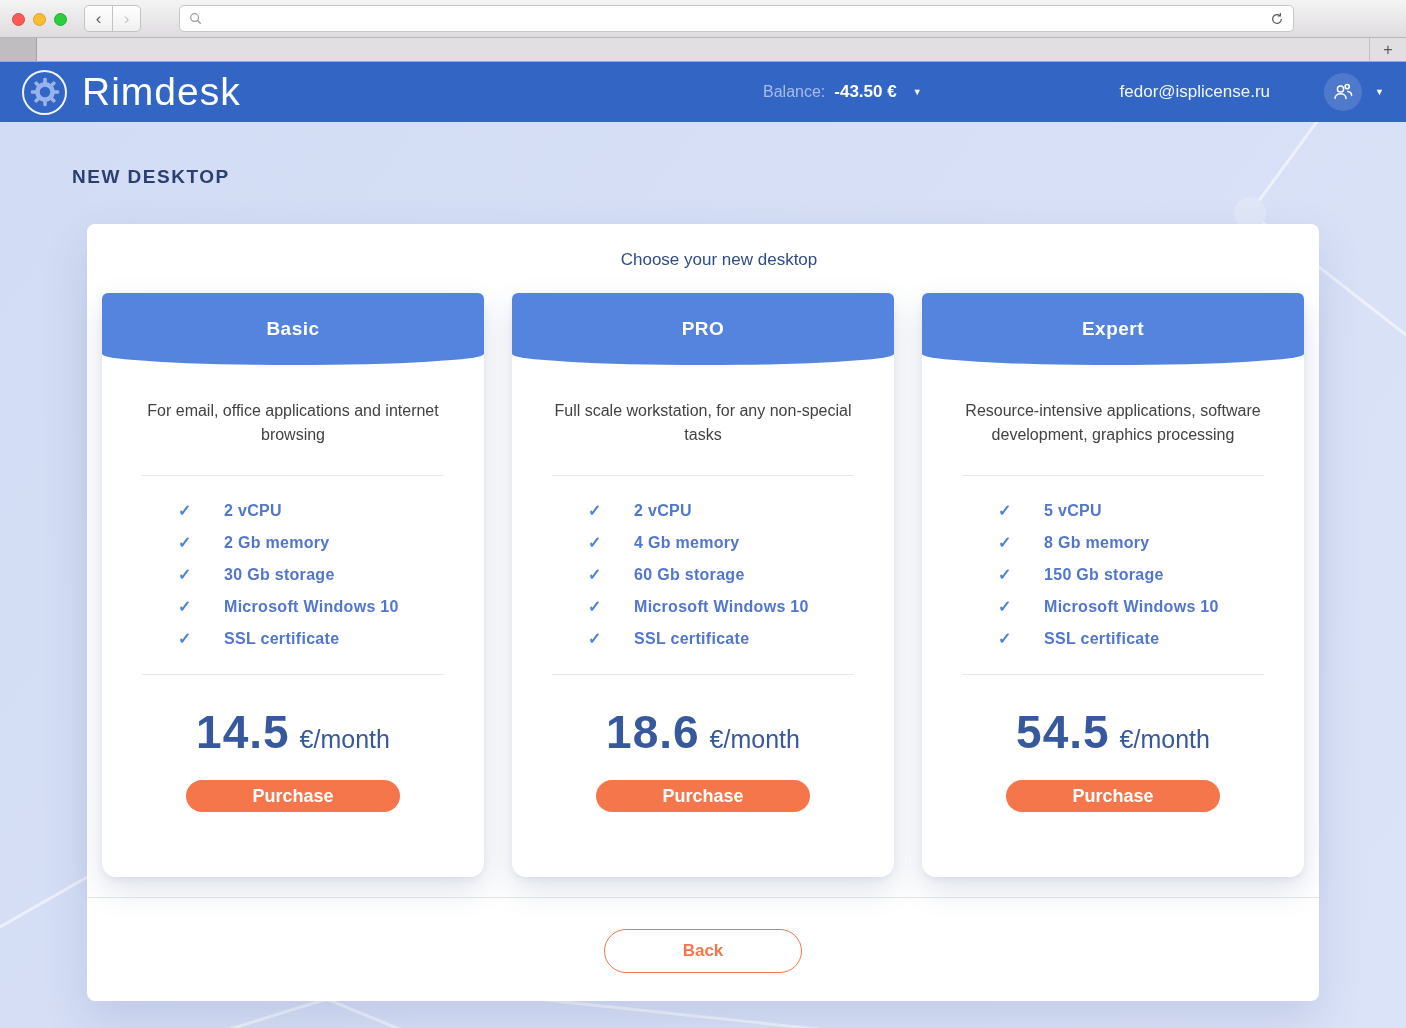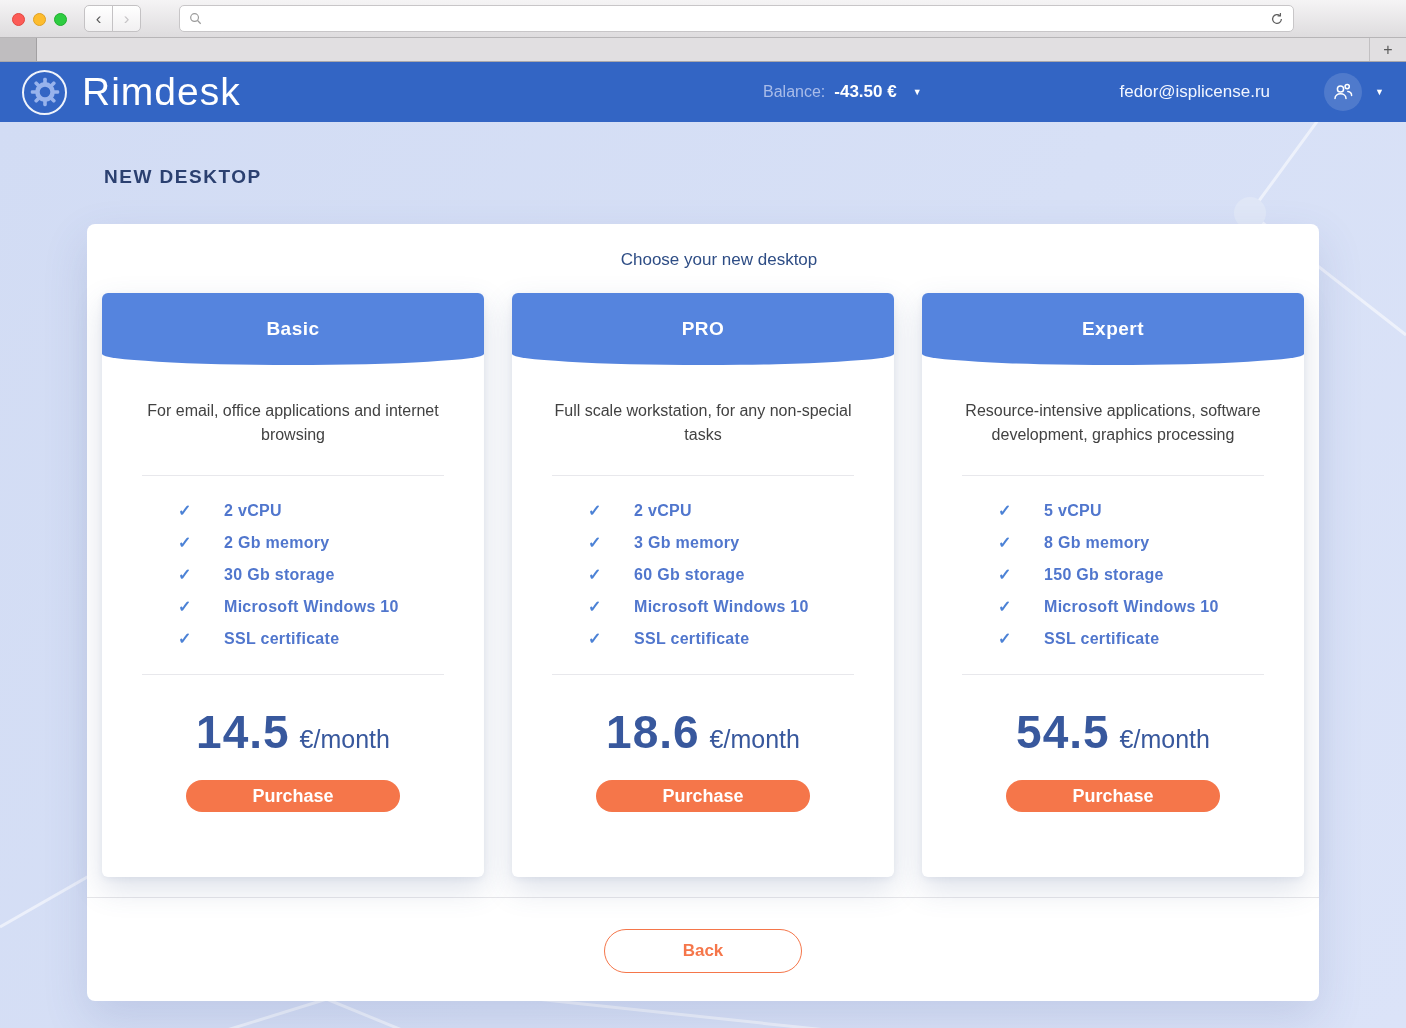--- a/index.html
+++ b/index.html
@@ -50,31 +50,31 @@
   .balance-value{ color:#fff; font-size:17px; font-weight:700; }
   .caret{ font-size:9px; color:#fff; margin-left:7px; align-self:center;}
   .user-email{ margin-left:198px; font-size:17px; color:#f2f6ff; }
   .avatar{ margin-left:54px; width:38px; height:38px; border-radius:50%;
     background:rgba(255,255,255,0.14); display:flex; align-items:center; justify-content:center; cursor:pointer;}
   .header-caret{ margin-left:13px; font-size:9px; cursor:pointer;}
 
   
   .page{ position:relative; height:906px; background:linear-gradient(125deg,#d2dcf4 0%, #d7e0f6 55%, #dbe3f8 100%); overflow:hidden; }
   .bg-decor{ position:absolute; left:0; top:0; pointer-events:none; }
-  .page-title{ position:relative; z-index:1; margin:44px 0 0 104px; font-size:19px; font-weight:700;
+  .page-title{ position:relative; z-index:1; margin:44px 0 0 72px; font-size:19px; font-weight:700;
     letter-spacing:1.5px; color:#2b4070; }
   .panel{
     position:relative; z-index:1; width:1232px; margin:36px auto 0; background:#fff;
     border-radius:8px; box-shadow:0 18px 45px rgba(70,90,150,0.16);
     padding-top:26px;
   }
   .panel-heading{ text-align:center; font-size:17px; color:#2e4d85;padding-left:32px; }
   .cards{ display:flex; justify-content:center; gap:28px; margin-top:23px; }
   .card{
-    width:382px; min-height:584px; background:#fff; border-radius:6px;
+    width:382px; min-height:584px; background:#fff; border-radius:14px;
     box-shadow:0 12px 30px rgba(64,86,140,0.18), 0 2px 6px rgba(64,86,140,0.08);
     display:flex; flex-direction:column;
   }
   .card-header{
     height:72px; background:#5584de; color:#fff;
     display:flex; align-items:center; justify-content:center;
     font-size:19px; font-weight:700; letter-spacing:0.5px;
     border-radius:6px 6px 50% 50% / 6px 6px 11px 11px;
   }
   .card-desc{ margin:34px 34px 0; min-height:56px; text-align:center; font-size:16px; line-height:24px; color:#424242; }
@@ -234,21 +234,21 @@
           <span>PRO</span>
         </div>
         <p class="card-desc">Full scale workstation, for any non-special tasks</p>
         <ul class="features">
           <li class="feature-item">
               <span class="check">✓</span>
               <span>2 vCPU</span>
             </li>
           <li class="feature-item">
               <span class="check">✓</span>
-              <span>3 Gb memory</span>
+              <span>4 Gb memory</span>
             </li>
           <li class="feature-item">
               <span class="check">✓</span>
               <span>60 Gb storage</span>
             </li>
           <li class="feature-item">
               <span class="check">✓</span>
               <span>Microsoft Windows 10</span>
             </li>
           <li class="feature-item">

